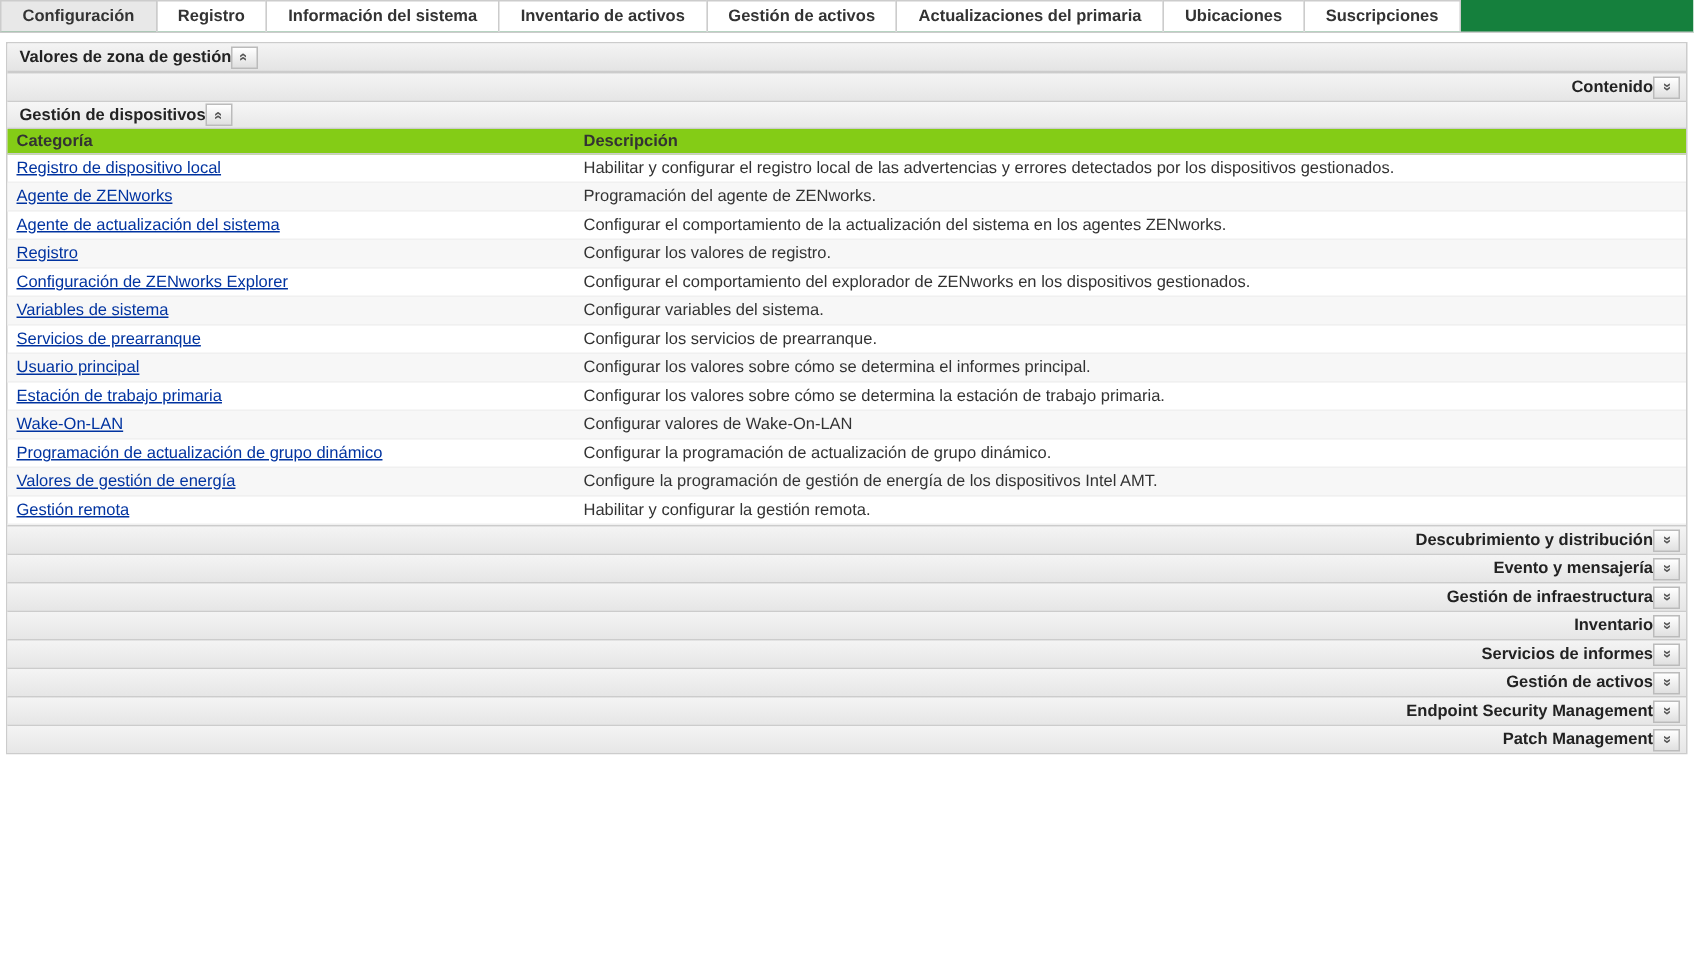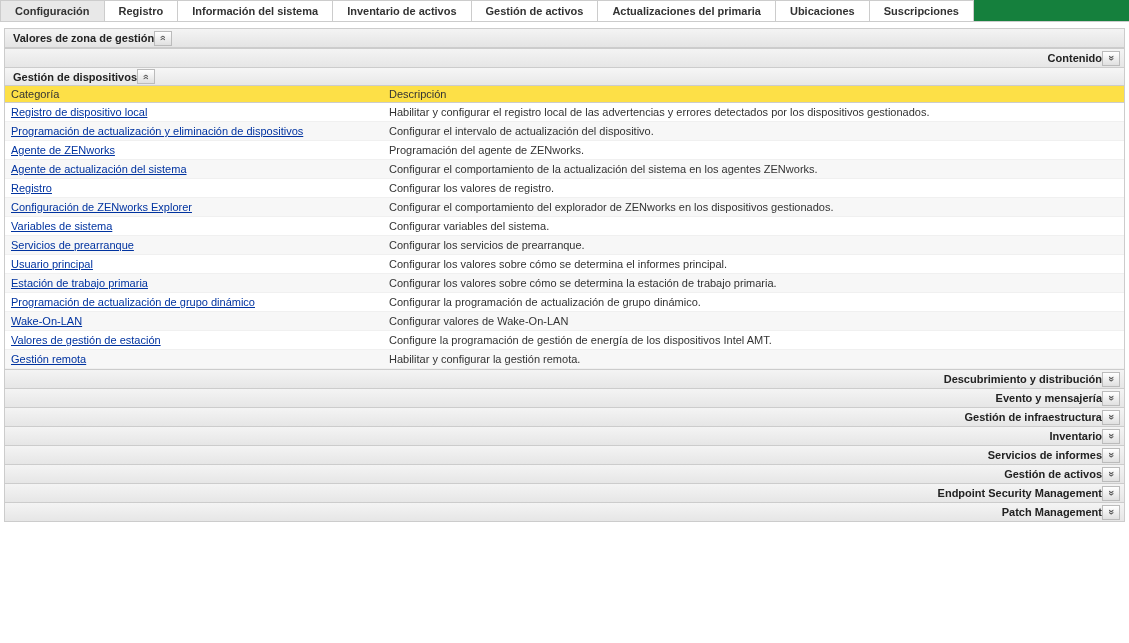--- a/index.html
+++ b/index.html
@@ -63,22 +63,22 @@
     align-items: center;
     justify-content: center;
     cursor: pointer;
     color: #555;
     font-size: 10px;
     line-height: 1;
   }
   .col-headers {
     display: flex;
     border-bottom: 1px solid #ccc;
-    background: #fde047;
-    font-weight: normal;
+    background: #84cc16;
+    font-weight: bold;
     color: #333;
     padding: 2px 0;
     justify-content: flex-end;
   }
   .col-cat {
     flex: 0 0 380px;
     padding-left: 6px;
   }
   .col-desc {
     flex: 1;
@@ -162,24 +162,20 @@
       <div class="col-cat">Categoría</div>
       <div class="col-desc">Descripción</div>
     </div>
 
     <div id="rows">
         <div class="data-row">
           <a class="link">Registro de dispositivo local</a>
           <span class="desc">Habilitar y configurar el registro local de las advertencias y errores detectados por los dispositivos gestionados.</span>
         </div>
         <div class="data-row">
-          <a class="link">Programación de actualización y eliminación de dispositivos</a>
-          <span class="desc">Configurar el intervalo de actualización del dispositivo.</span>
-        </div>
-        <div class="data-row">
           <a class="link">Agente de ZENworks</a>
           <span class="desc">Programación del agente de ZENworks.</span>
         </div>
         <div class="data-row">
           <a class="link">Agente de actualización del sistema</a>
           <span class="desc">Configurar el comportamiento de la actualización del sistema en los agentes ZENworks.</span>
         </div>
         <div class="data-row">
           <a class="link">Registro</a>
           <span class="desc">Configurar los valores de registro.</span>
@@ -198,29 +194,29 @@
         </div>
         <div class="data-row">
           <a class="link">Usuario principal</a>
           <span class="desc">Configurar los valores sobre cómo se determina el informes principal.</span>
         </div>
         <div class="data-row">
           <a class="link">Estación de trabajo primaria</a>
           <span class="desc">Configurar los valores sobre cómo se determina la estación de trabajo primaria.</span>
         </div>
         <div class="data-row">
+          <a class="link">Wake-On-LAN</a>
+          <span class="desc">Configurar valores de Wake-On-LAN</span>
+        </div>
+        <div class="data-row">
           <a class="link">Programación de actualización de grupo dinámico</a>
           <span class="desc">Configurar la programación de actualización de grupo dinámico.</span>
         </div>
         <div class="data-row">
-          <a class="link">Wake-On-LAN</a>
-          <span class="desc">Configurar valores de Wake-On-LAN</span>
-        </div>
-        <div class="data-row">
-          <a class="link">Valores de gestión de estación</a>
+          <a class="link">Valores de gestión de energía</a>
           <span class="desc">Configure la programación de gestión de energía de los dispositivos Intel AMT.</span>
         </div>
         <div class="data-row">
           <a class="link">Gestión remota</a>
           <span class="desc">Habilitar y configurar la gestión remota.</span>
         </div>
       </div>
 
     <div id="sections-after">
         <div class="collapsed-section">

